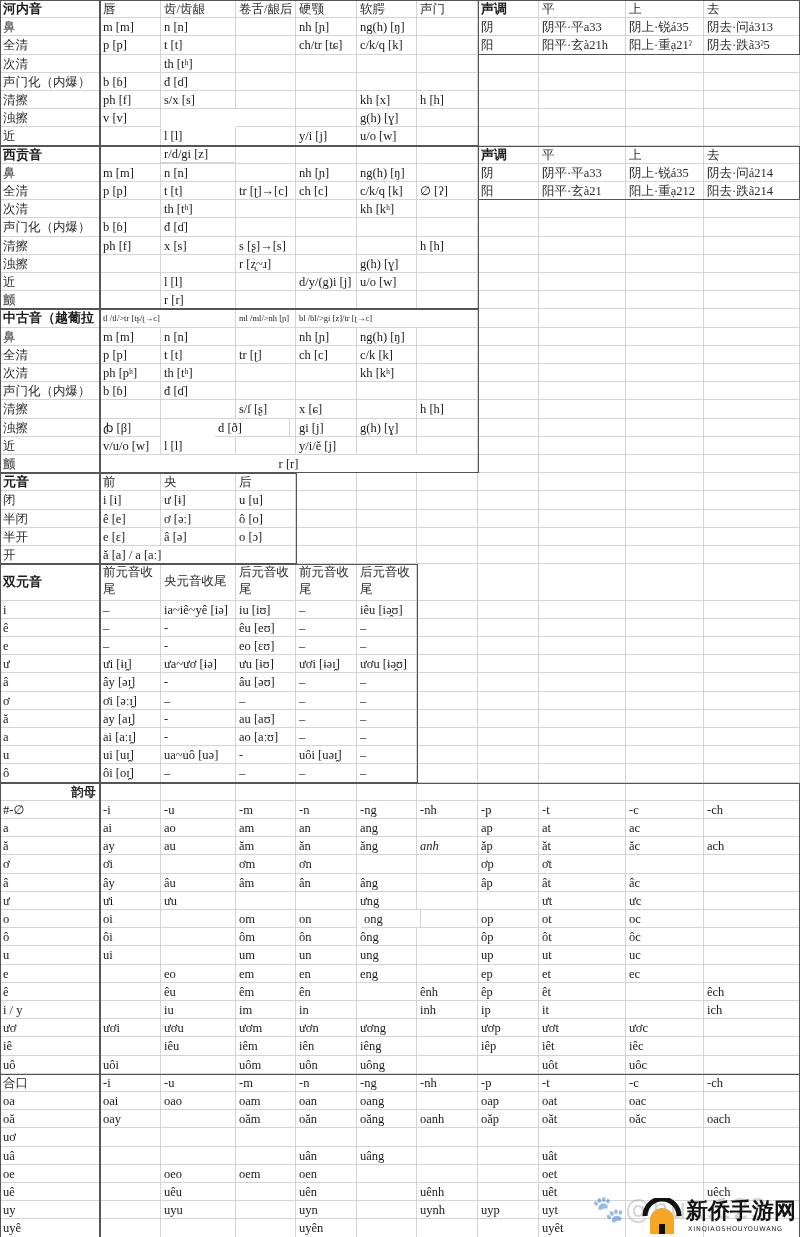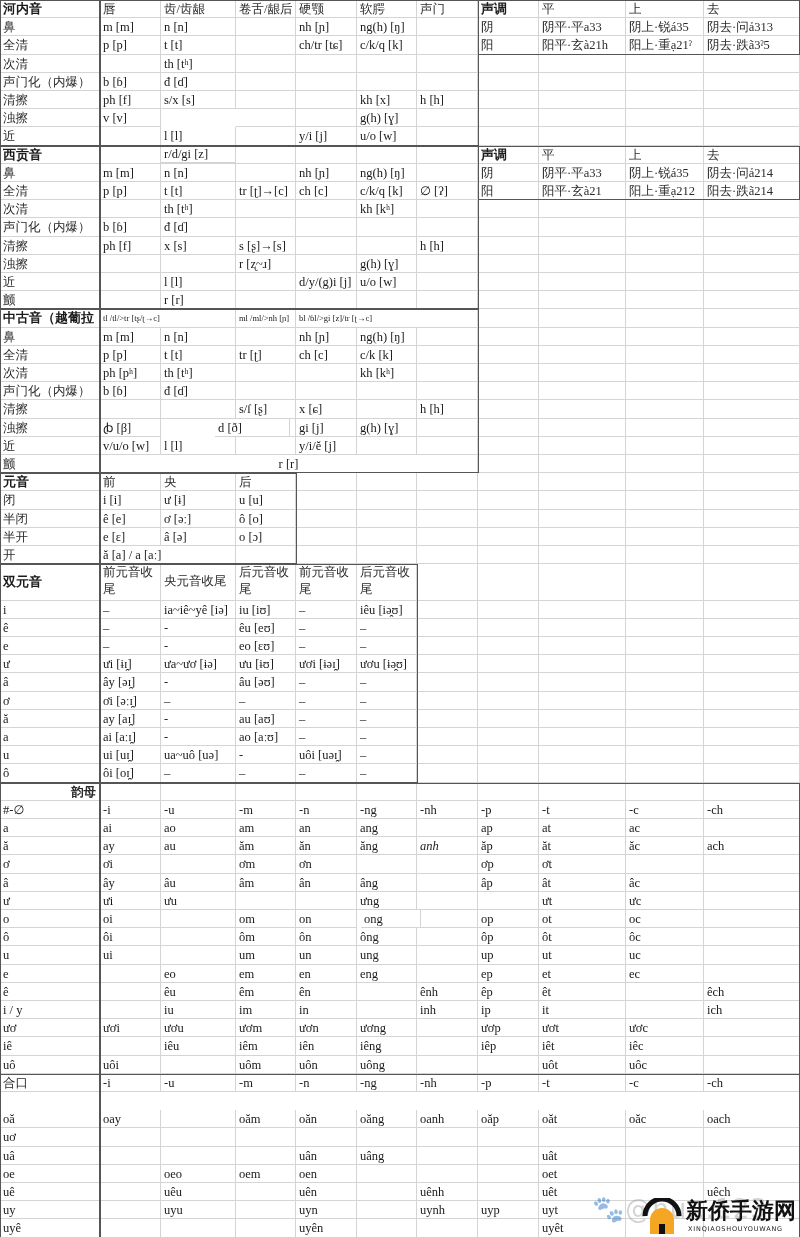--- a/index.html
+++ b/index.html
@@ -795,20 +795,33 @@
       <div class="cell " style="left: 161px; width: 75px;">-u</div>
       <div class="cell " style="left: 236px; width: 60px;">-m</div>
       <div class="cell " style="left: 296px; width: 61px;">-n</div>
       <div class="cell " style="left: 357px; width: 60px;">-ng</div>
       <div class="cell " style="left: 417px; width: 61px;">-nh</div>
       <div class="cell " style="left: 478px; width: 61px;">-p</div>
       <div class="cell " style="left: 539px; width: 87px;">-t</div>
       <div class="cell " style="left: 626px; width: 78px;">-c</div>
       <div class="cell " style="left: 704px; width: 96px;">-ch</div>
     </div>
+    <div class="row" style="top: 1092px; height: 18.2px;">
+      <div class="cell " style="left: 0px; width: 100px;">oa</div>
+      <div class="cell " style="left: 100px; width: 61px;">oai</div>
+      <div class="cell " style="left: 161px; width: 75px;">oao</div>
+      <div class="cell " style="left: 236px; width: 60px;">oam</div>
+      <div class="cell " style="left: 296px; width: 61px;">oan</div>
+      <div class="cell " style="left: 357px; width: 60px;">oang</div>
+      <div class="cell " style="left: 417px; width: 61px;"></div>
+      <div class="cell " style="left: 478px; width: 61px;">oap</div>
+      <div class="cell " style="left: 539px; width: 87px;">oat</div>
+      <div class="cell " style="left: 626px; width: 78px;">oac</div>
+      <div class="cell " style="left: 704px; width: 96px;"></div>
+    </div>
     <div class="row" style="top: 1110.2px; height: 18.2px;">
       <div class="cell " style="left: 0px; width: 100px;">oă</div>
       <div class="cell " style="left: 100px; width: 61px;">oay</div>
       <div class="cell " style="left: 161px; width: 75px;"></div>
       <div class="cell " style="left: 236px; width: 60px;">oăm</div>
       <div class="cell " style="left: 296px; width: 61px;">oăn</div>
       <div class="cell " style="left: 357px; width: 60px;">oăng</div>
       <div class="cell " style="left: 417px; width: 61px;">oanh</div>
       <div class="cell " style="left: 478px; width: 61px;">oăp</div>
       <div class="cell " style="left: 539px; width: 87px;">oăt</div>

